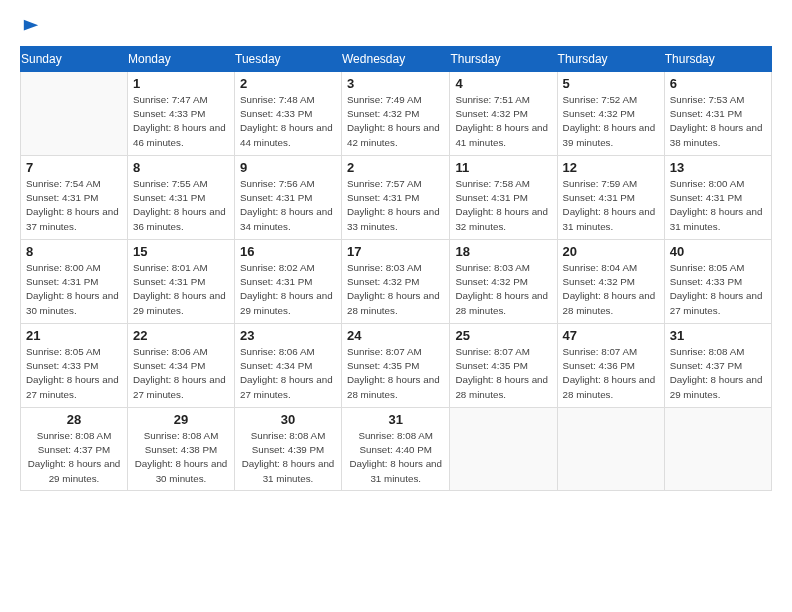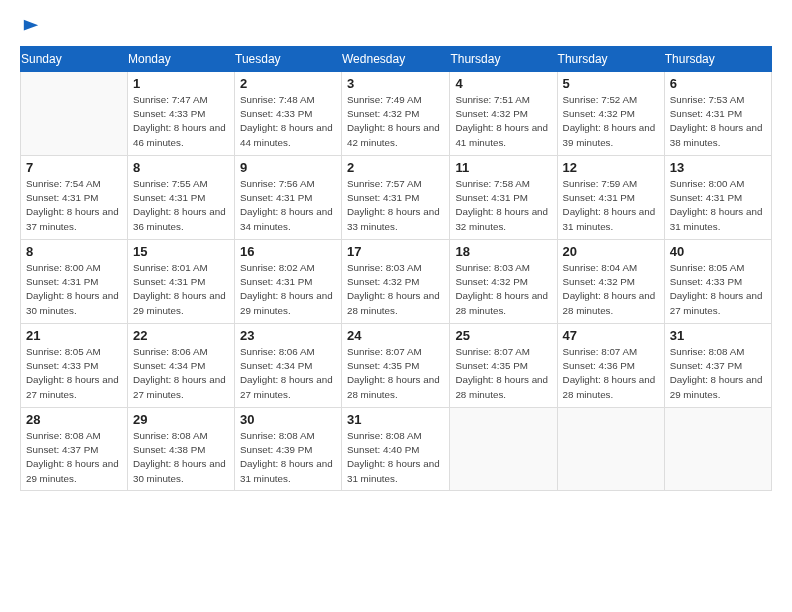--- a/index.html
+++ b/index.html
@@ -82,20 +82,21 @@
     .day-info {
       color: #444;
       font-size: 9.8px;
       line-height: 1.45;
     }
     .empty-cell {
       background: #f9f9f9;
     }
     tr:last-child td {
       height: 70px;
+      text-align: center;
     }
   </style>
 </head>
 <body>
 
 <div class="page">
   <div class="header">
     <div class="logo">
       <div>
         <div style="display:flex;align-items:center;">

